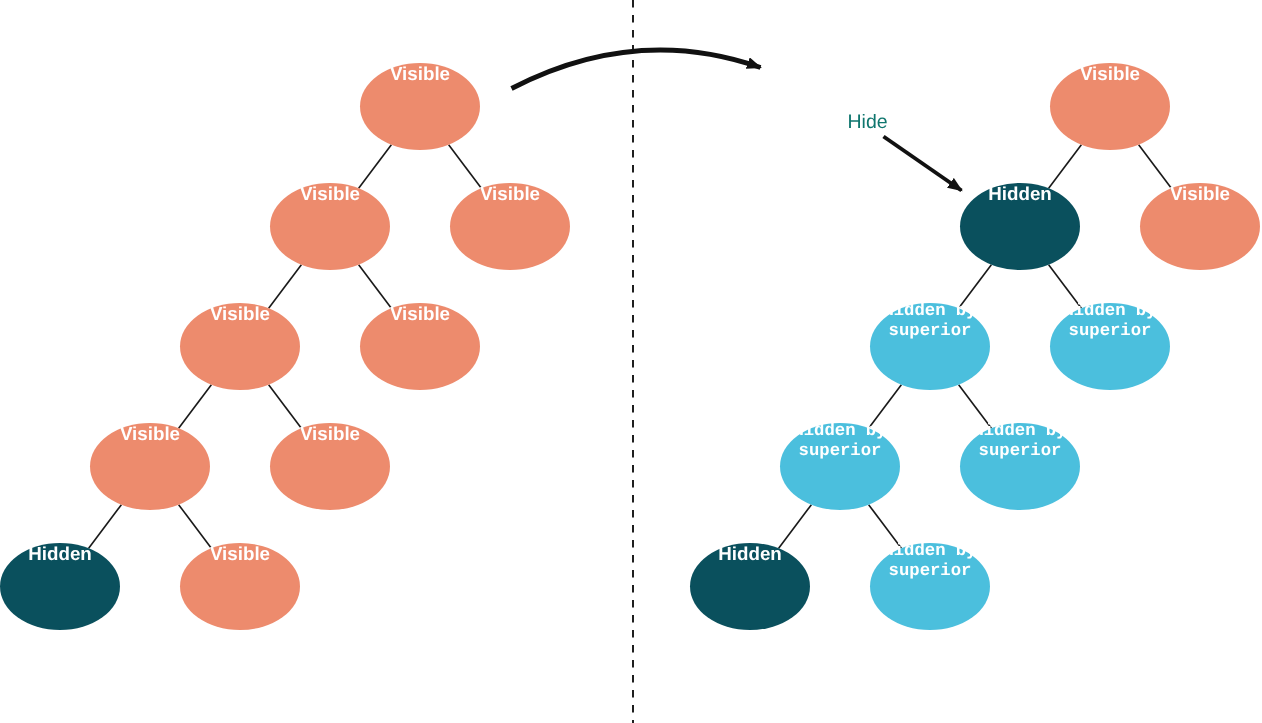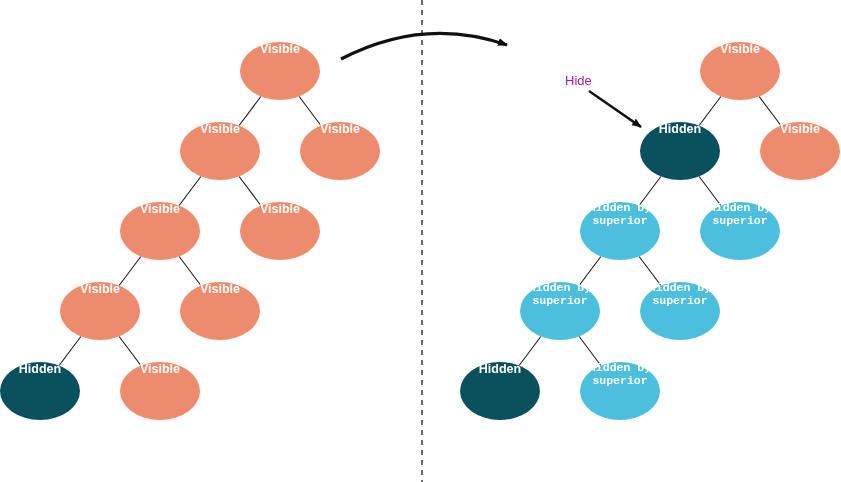--- a/index.html
+++ b/index.html
@@ -36,21 +36,21 @@
     box-sizing: border-box;
     padding: 0 4px;
     z-index: 2;
   }
   .node.single { font-size: 12.5px; }
   .node.double { font-size: 11.5px; font-family: Liberation Mono, monospace; }
   .hide-label {
     position: absolute;
     font-family: "Liberation Sans", sans-serif;
     font-size: 13px;
-    color: #a21caf;
+    color: #0f766e;
     white-space: nowrap;
     z-index: 3;
   }
 </style>
 </head>
 <body>
 
 <div id="canvas">
 
   <svg id="svg-layer" viewBox="0 0 841 482" xmlns="http://www.w3.org/2000/svg">

